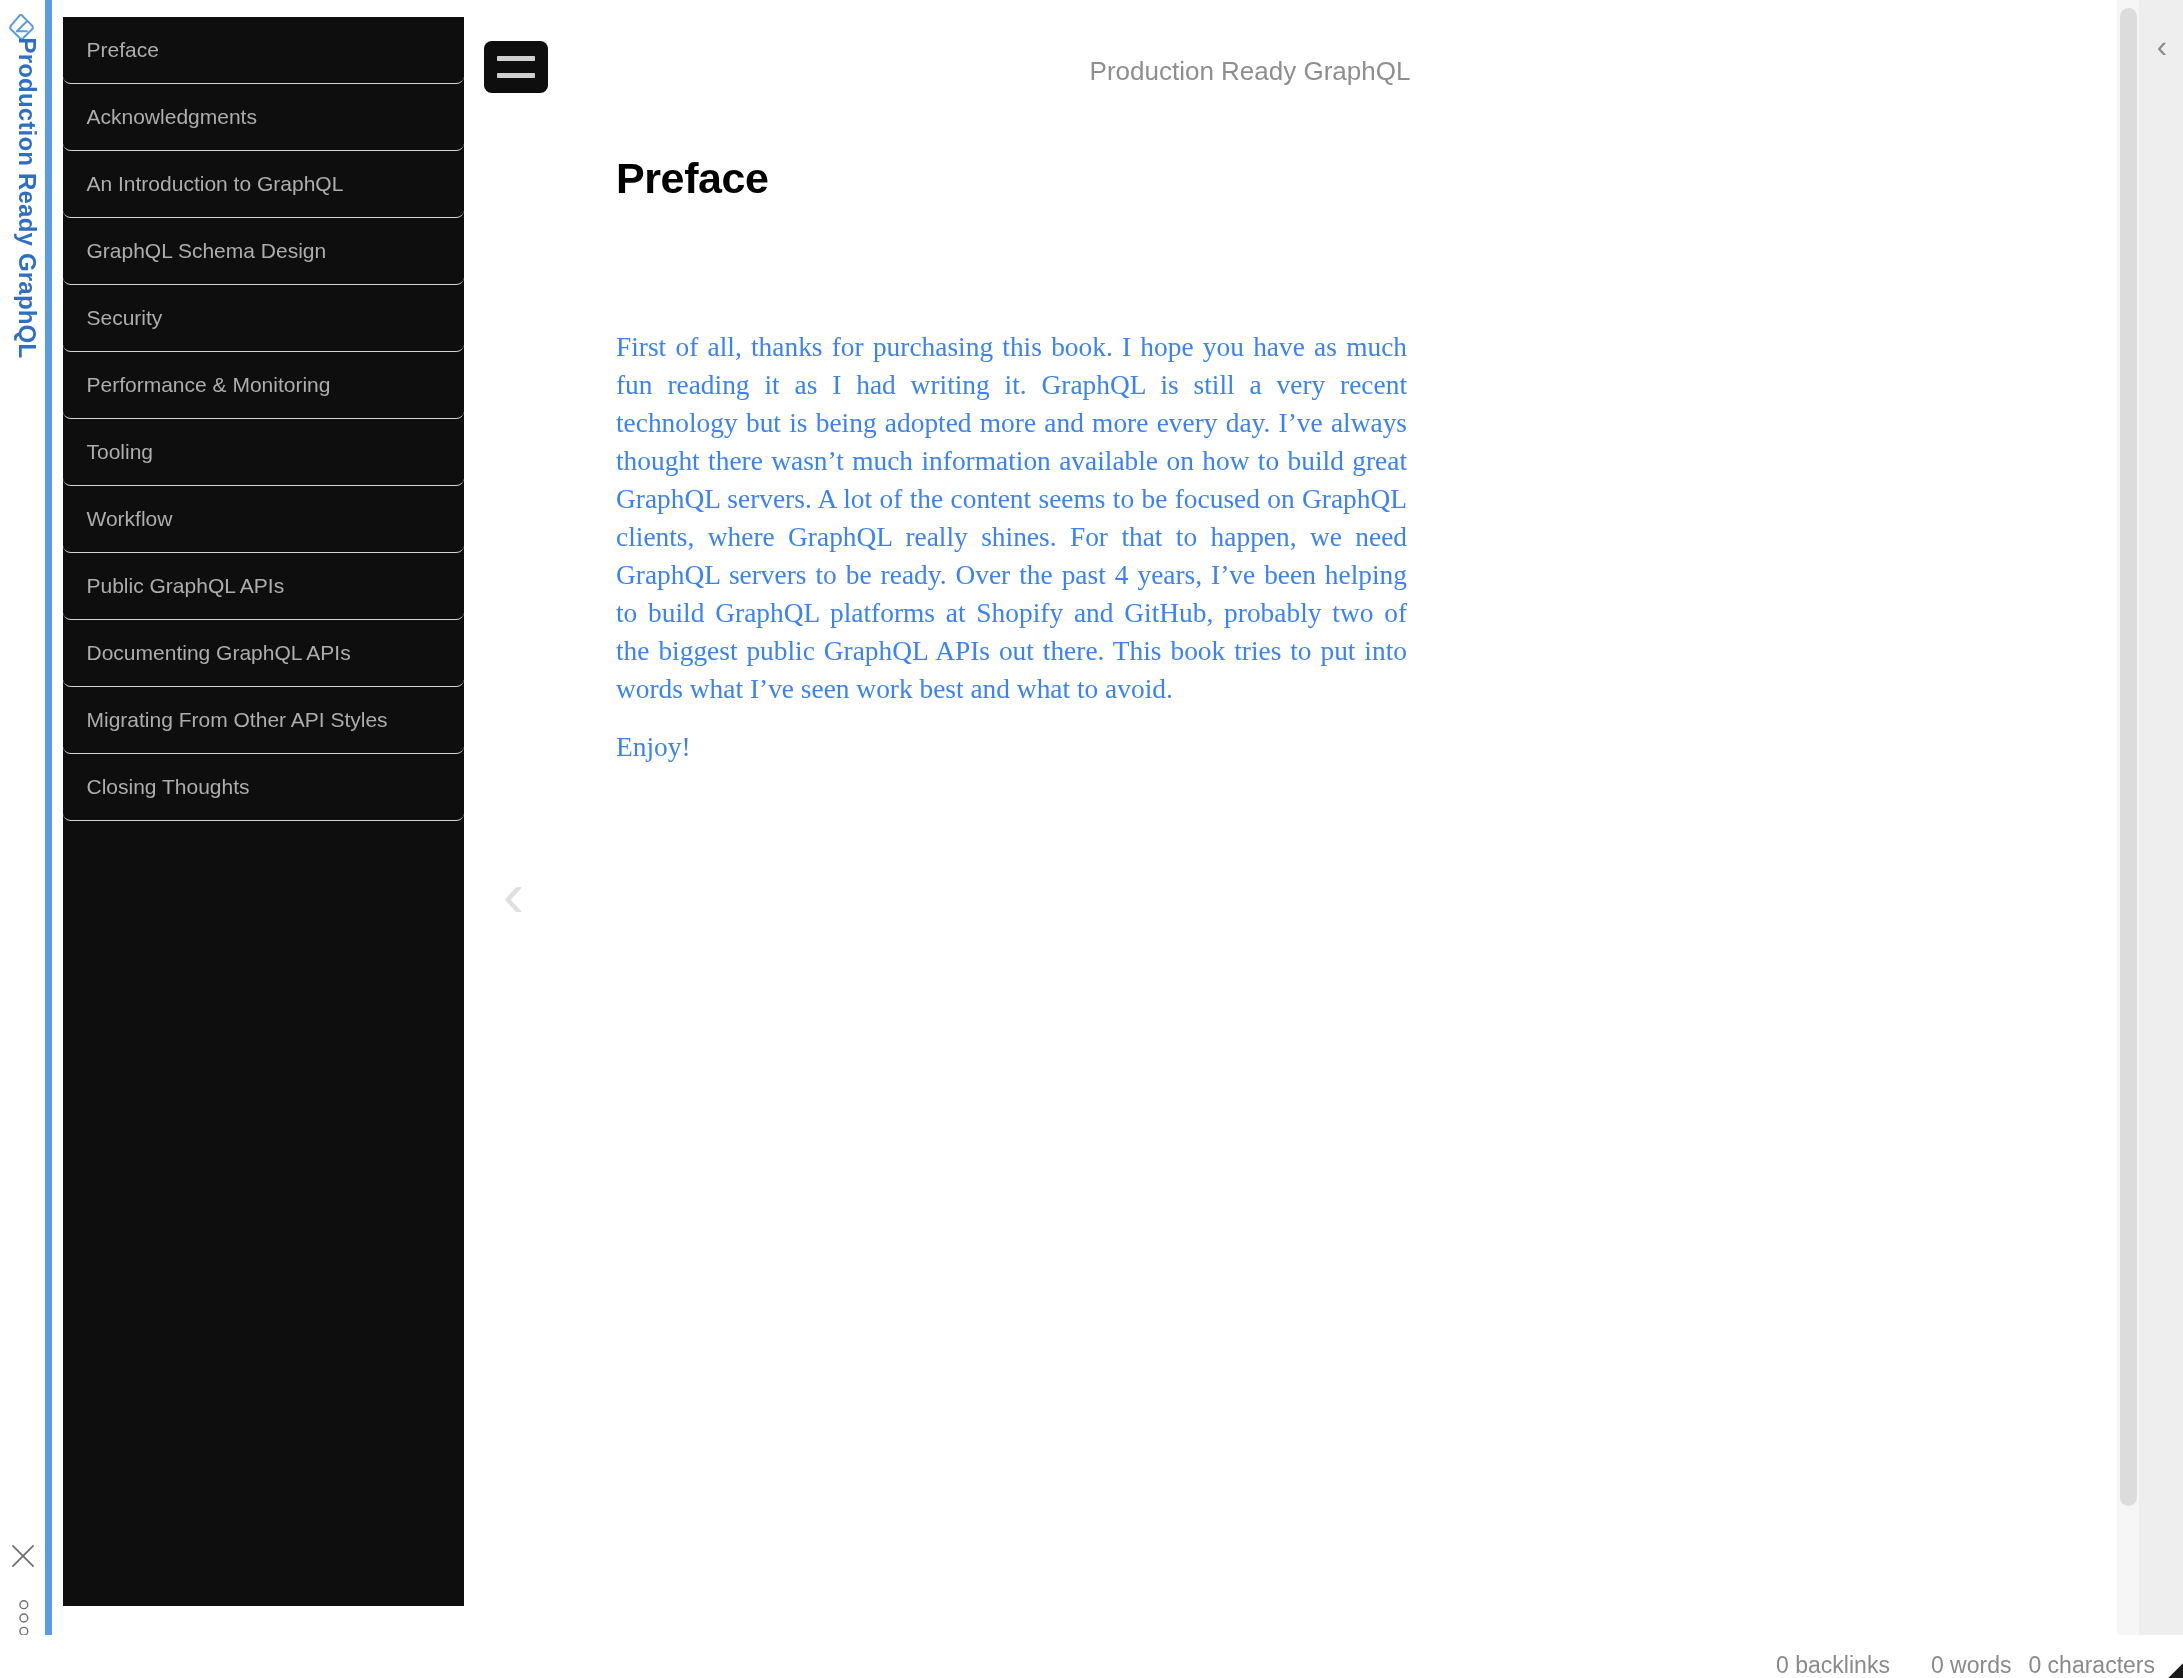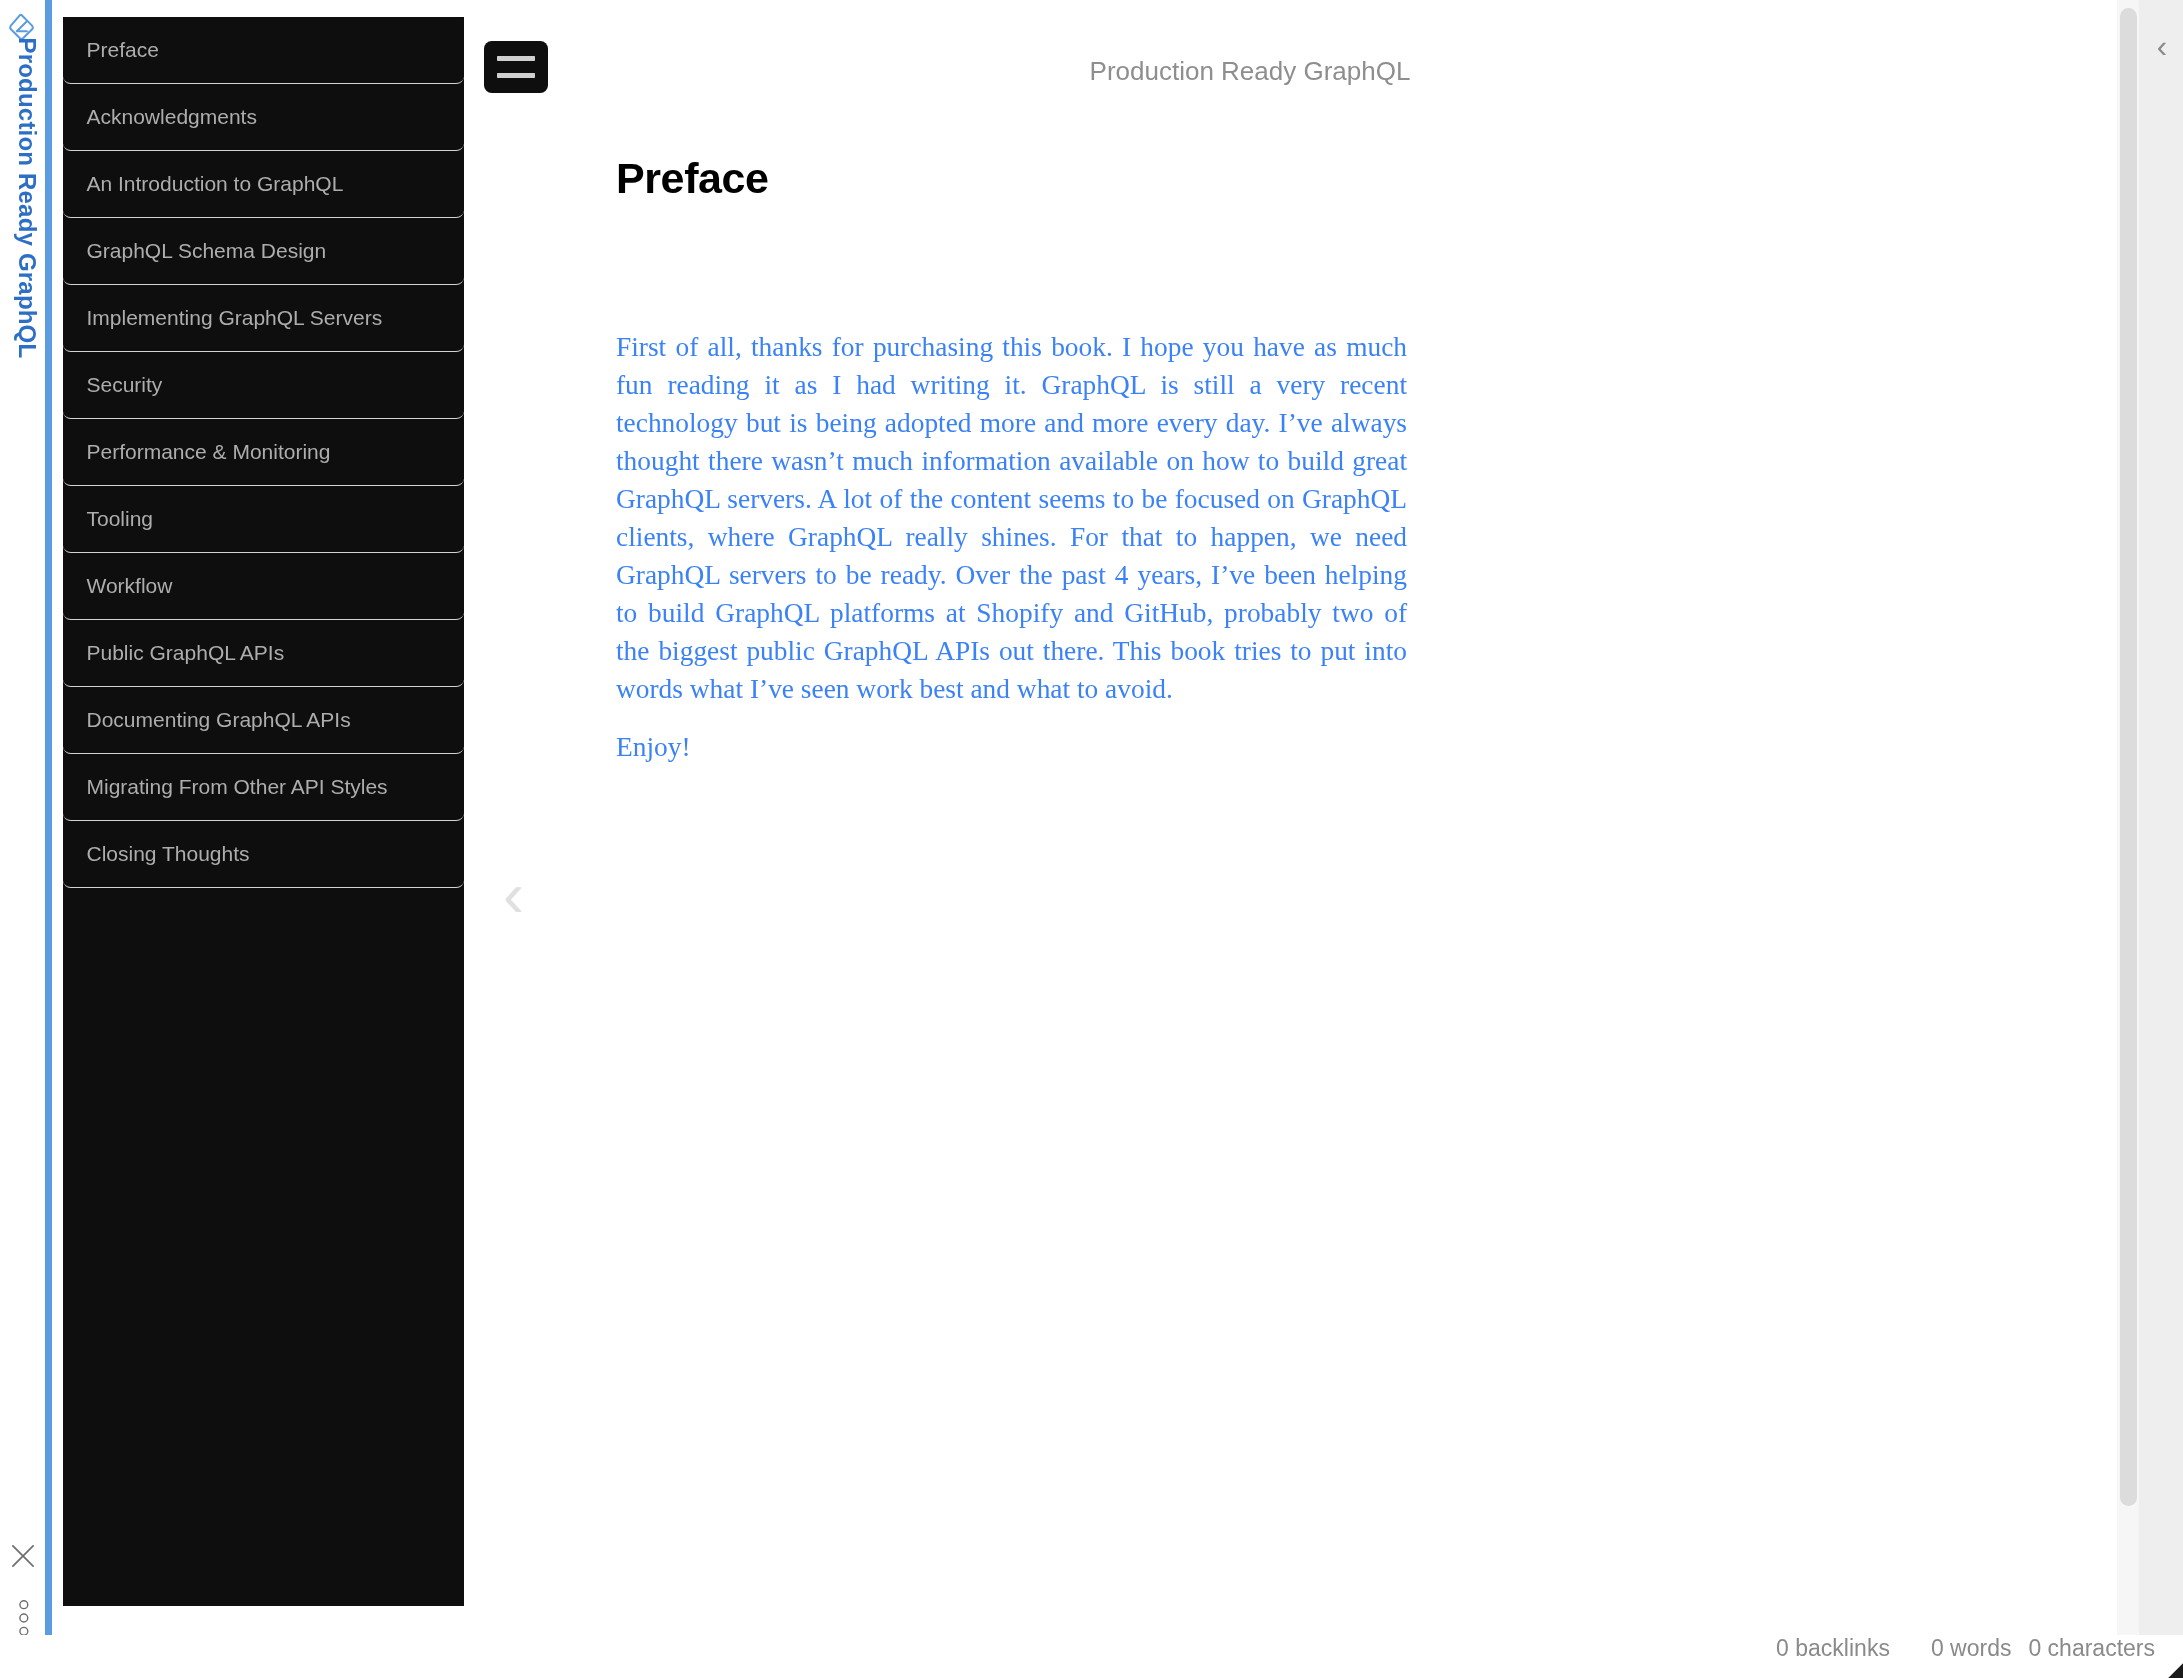--- a/index.html
+++ b/index.html
@@ -207,21 +207,21 @@
   }
 
   
   #status-bar {
     position: absolute;
     left: 0; bottom: 0;
     width: 2183px; height: 44px;
     background: #ffffff;
     display: flex;
     justify-content: flex-end;
-    align-items: flex-start;
+    align-items: flex-end;
     padding-right: 28px;
     gap: 41px;
     color: #8a8a8a;
     font-size: 23px;
   }
   #status-bar .status-pair { display: flex; gap: 17px; }
 
   #resize-grip {
     position: absolute;
     right: 0; bottom: 0;
@@ -275,23 +275,20 @@
     <div class="toc-item">
       <span>Acknowledgments</span>
     </div>
     <div class="toc-item">
       <span>An Introduction to GraphQL</span>
     </div>
     <div class="toc-item">
       <span>GraphQL Schema Design</span>
     </div>
     <div class="toc-item">
-      <span>Implementing GraphQL Servers</span>
-    </div>
-    <div class="toc-item">
       <span>Security</span>
     </div>
     <div class="toc-item">
       <span>Performance &amp; Monitoring</span>
     </div>
     <div class="toc-item">
       <span>Tooling</span>
     </div>
     <div class="toc-item">
       <span>Workflow</span>

